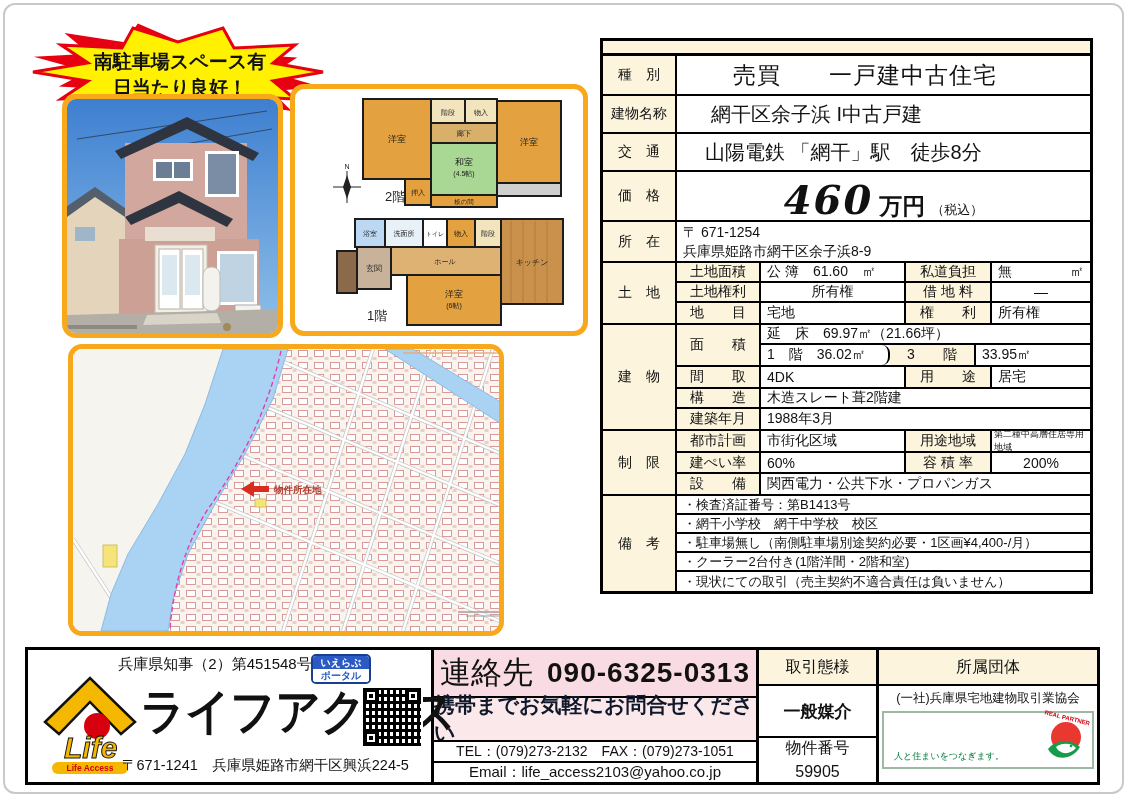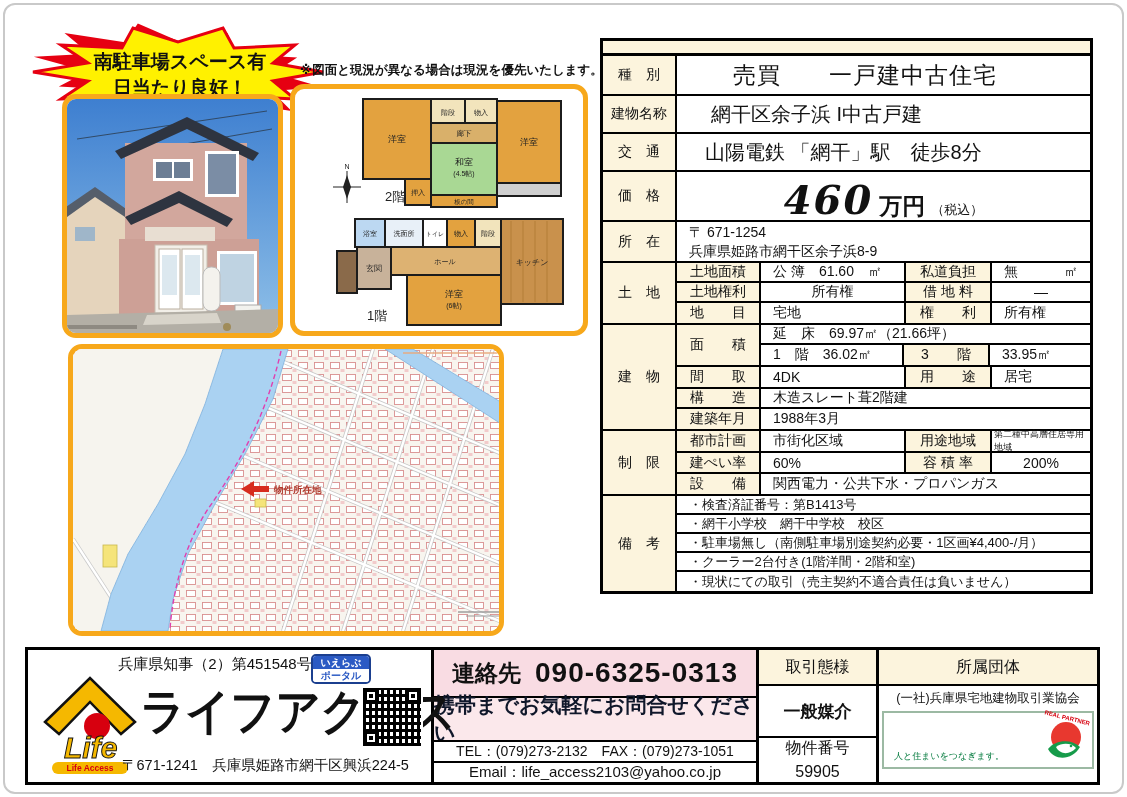--- a/index.html
+++ b/index.html
@@ -19,21 +19,21 @@
   .map-box   { left:68px; top:344px; width:436px; height:292px; }
   .plan-note { position:absolute; left:300px; top:62px; font-size:12.5px; font-weight:bold; color:#111; }
 
   
   .ptable { position:absolute; left:600px; top:38px; width:493px; border:3px solid #000; background:#fff; }
   .trow { display:flex; border-bottom:2px solid #000; align-items:stretch; }
   .trow:last-child { border-bottom:none; }
   .topstrip { height:15px; background:#FCF4DD; border-bottom:3px solid #000; }
   .tlabel { width:74px; background:#FCF4DD; border-right:2px solid #000; display:flex; align-items:center; justify-content:center; font-size:14px; flex:none; text-align:center; }
   .tbody { flex:1; display:flex; flex-direction:column; min-width:0; }
-  .cell { display:flex; align-items:center; padding:0 12px; font-size:14px; min-width:0; }
+  .cell { display:flex; align-items:center; padding:0 6px; font-size:14px; min-width:0; }
   .subrow { display:flex; border-bottom:2px solid #000; }
   .subrow:last-child { border-bottom:none; }
   .skey { width:84px; background:#FCF4DD; border-right:2px solid #000; justify-content:center; flex:none; }
   .sval { width:145px; border-right:2px solid #000; flex:none; }
   .skey2 { width:86px; background:#FCF4DD; border-right:2px solid #000; justify-content:center; flex:none; }
   .sval2 { flex:1; }
   .h40{height:40px;} .h38{height:38px;} .h50{height:50px;} .h41{height:41px;}
   .h20{height:20px;} .h22{height:22px;} .h21{height:21px;} .h19{height:19px;align-items:center;}
   .type-val { font-size:23px; padding-left:56px; letter-spacing:1px; }
   .name-val { font-size:20px; padding-left:34px; }
@@ -58,21 +58,21 @@
   .portal-top { background:#2B5AC4; color:#fff; }
   .portal-bottom { background:#fff; color:#2B5AC4; }
   .qr { position:absolute; right:8px; top:36px; width:62px; height:62px; border:2px solid #fff; background:
         repeating-linear-gradient(0deg,#000 0 3px,rgba(255,255,255,0) 3px 7px),
         repeating-linear-gradient(90deg,#000 0 3px,#fff 3px 6px); position:absolute; }
   .qr .pm { position:absolute; width:16px; height:16px; border:4px solid #000; background:#fff; }
   .qr .pm::after{ content:""; position:absolute; inset:2px; background:#000; }
   .pm.tl{left:0;top:0;} .pm.tr{right:0;top:0;} .pm.bl{left:0;bottom:0;}
   .f-mid { width:328px; border-left:3px solid #000; border-right:3px solid #000; display:flex; flex-direction:column; flex:none; }
   .contact-row { height:46px; background:#F9DCE3; display:flex; align-items:center; justify-content:center; gap:14px; }
-  .contact-label { font-size:23px; font-weight:bold; }
+  .contact-label { font-size:31px; font-weight:normal; }
   .contact-phone { font-size:28px; font-weight:bold; letter-spacing:1px; }
   .note-row { height:44px; background:#FBE8EB; border-top:2px solid #000; color:#0f172a; font-size:21px; font-weight:bold; display:flex; align-items:center; justify-content:center; }
   .tel-row { height:21px; border-top:2px solid #000; font-size:14px; display:flex; align-items:center; justify-content:center; }
   .email-row { flex:1; border-top:2px solid #000; font-size:15px; display:flex; align-items:center; justify-content:center; }
   .f-right { flex:1; display:flex; }
   .fr-col1 { width:120px; border-right:3px solid #000; display:flex; flex-direction:column; flex:none; }
   .fr-head { height:36px; background:#FCF4DD; border-bottom:2px solid #000; display:flex; align-items:center; justify-content:center; font-size:16px; }
   .deal-val { height:52px; border-bottom:2px solid #000; display:flex; align-items:center; justify-content:center; font-size:17px; font-weight:bold; }
   .pno { flex:1; display:flex; flex-direction:column; align-items:center; justify-content:space-between; font-size:16px; line-height:1.25; }
   .fr-col2 { flex:1; display:flex; flex-direction:column; }
@@ -142,21 +142,20 @@
 
       <rect x="168" y="206" width="26" height="16" fill="#F2F2EE" stroke="#AAA"></rect>
 
       <polygon points="0,216 211,210 211,234 0,234" fill="#B3AFA6"></polygon>
       <polygon points="80,216 150,214 154,224 76,226" fill="#D8D4CA"></polygon>
       <rect x="0,0" y="226" width="70" height="4" fill="#8E8A82"></rect>
       <circle cx="160" cy="228" r="4" fill="#A08C5A"></circle>
     </svg>
   </div>
 
-  <div class="plan-note">※図面と現況が異なる場合は現況を優先いたします。</div>
   <div class="media-box plan-box">
     <svg viewBox="0 0 288 242" width="288" height="242">
 
       <g stroke="#1c1c1c" stroke-width="2">
         <rect x="68" y="10" width="68" height="80" fill="#E3A23F"></rect>
         <rect x="136" y="10" width="34" height="24" fill="#F2E4BC"></rect>
         <rect x="170" y="10" width="32" height="24" fill="#F2E4BC"></rect>
         <rect x="136" y="34" width="66" height="20" fill="#D9B06A"></rect>
         <rect x="136" y="54" width="66" height="52" fill="#A9D894"></rect>
         <rect x="202" y="12" width="64" height="82" fill="#E3A23F"></rect>
@@ -335,21 +334,21 @@
     <div class="trow">
       <div class="tlabel">建　物</div>
       <div class="tbody">
         <div class="subrow" style="height:42px;">
           <div class="cell skey">面　　積</div>
           <div class="tbody">
             <div class="subrow h20">
               <div class="cell" style="flex:1">延　床　69.97㎡（21.66坪）</div>
             </div>
             <div class="subrow" style="height:22px;">
-              <div class="cell" style="width:143px; border-right:2px solid #000;">1　階　36.02㎡</div>
+              <div class="cell" style="width:129px; border-right:2px solid #000;border-radius:8px;">1　階　36.02㎡</div>
               <div class="cell skey2">3　　階</div>
               <div class="cell sval2">33.95㎡</div>
             </div>
           </div>
         </div>
         <div class="subrow h22">
           <div class="cell skey">間　　取</div>
           <div class="cell sval">4DK</div>
           <div class="cell skey2">用　　途</div>
           <div class="cell sval2">居宅</div>

